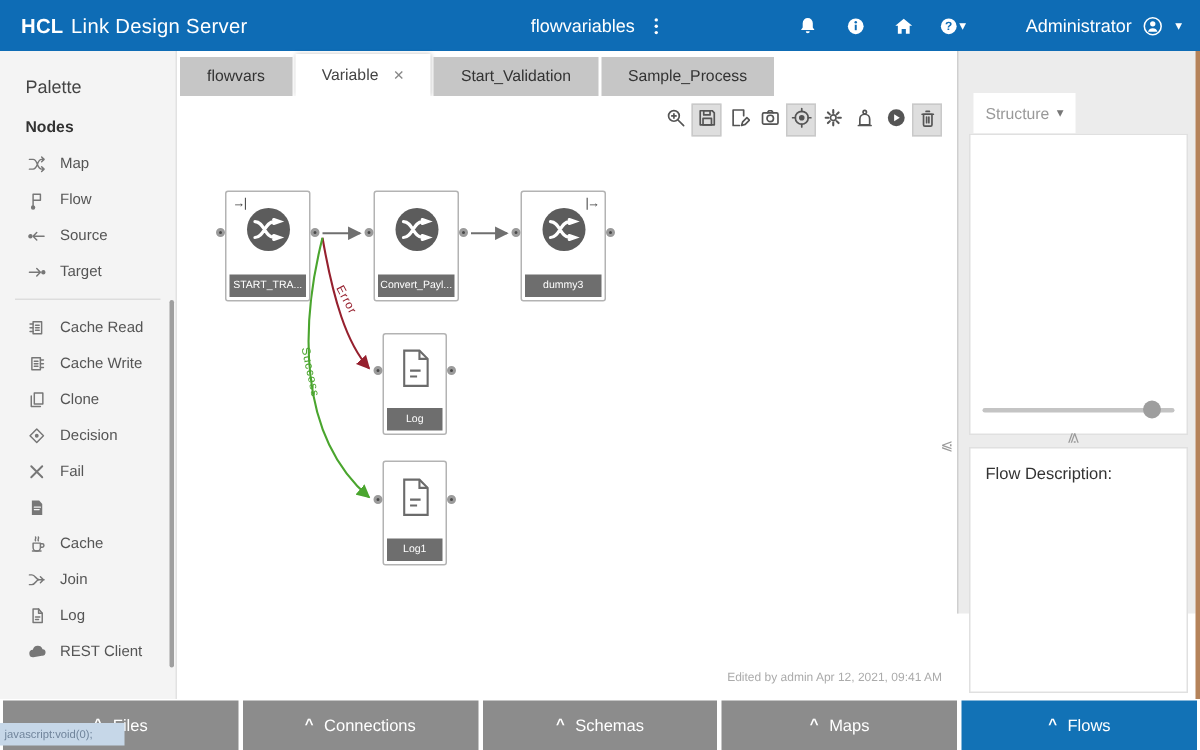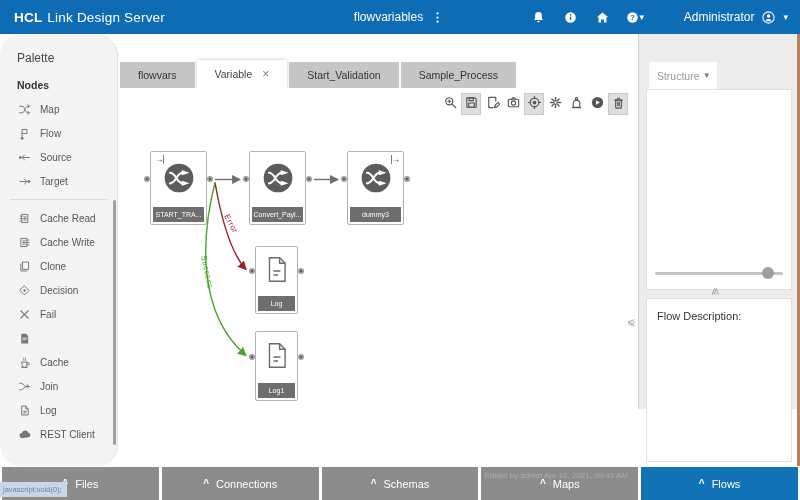--- a/index.html
+++ b/index.html
@@ -20,35 +20,35 @@
   #header-right { position:absolute; right:12px; top:0; height:34px;
                   display:flex; align-items:center; gap:15px; }
   .hicon { display:inline-flex; width:17px; height:17px; align-items:center; justify-content:center;
            color:#fff; background:none; border:none; cursor:pointer; padding:0; }
   .hicon svg { width:15px; height:15px; }
   #user-block { display:flex; align-items:center; gap:6px; margin-left:26px; font-size:12px; }
   .caret { font-size:9px; color:#fff; line-height:1; }
 
   
   #sidebar { position:absolute; left:0; top:34px; width:118px; height:432px;
-             background:#f4f4f4; border-right:1px solid #e2e2e2;border-radius:21px; }
+             background:#f4f4f4; border-right:1px solid #e2e2e2; }
   #palette-title { font-size:12px; color:#444; padding:17px 0 0 17px; }
   #palette-section { font-size:10.5px; font-weight:bold; color:#333; padding:14px 0 4px 17px; }
   #palette-list { padding:2px 0 0 0; }
   .pal-item { display:flex; align-items:center; gap:9px; height:24px; padding-left:17px;
               font-size:10px; color:#555; cursor:pointer; }
   .pal-icon { width:14px; height:14px; display:inline-flex; align-items:center; justify-content:center;
               color:#777; flex:none; }
   .pal-icon svg { width:13px; height:13px; }
   .pal-divider { height:1px; background:#ddd; margin:6px 10px 6px 10px; }
   #sidebar-scrollbar { position:absolute; right:1px; top:166px; width:3px; height:245px;
                        background:#9f9f9f; border-radius:2px; }
 
   
-  #main { position:absolute; left:118px; top:34px; width:520px; height:432px; background:#fff;margin-top:24px; }
+  #main { position:absolute; left:118px; top:34px; width:520px; height:432px; background:#fff; }
   #tabs { position:absolute; left:2px; top:0; height:30px; display:flex; gap:2px; align-items:flex-end; }
   .tab { height:26px; background:var(--tab-grey); color:#333; font-size:10.5px;
          display:flex; align-items:center; justify-content:center; gap:10px;
          padding:0 18px; cursor:pointer; white-space:nowrap; }
   .tab.active { background:#fff; color:#444; box-shadow:0 0 3px rgba(0,0,0,.25); height:28px; }
   .tab-close { font-size:12px; color:#888; line-height:1; cursor:pointer; }
   #canvas { position:absolute; left:0; top:30px; width:520px; height:402px; background:#fff; overflow:hidden; }
 
   #canvas-toolbar { position:absolute; top:5px; right:10px; display:flex; gap:1px; z-index:5; }
   .tb-btn { width:20px; height:22px; background:transparent; border:1px solid transparent;
@@ -96,21 +96,21 @@
   
   #bottom-bar { position:absolute; left:0; bottom:0; width:800px; height:34px; background:#fff;
                 display:flex; gap:3px; padding:1px 2px 0 2px; }
   .bb-btn { flex:1; background:var(--btn-grey); color:#fff; border:none; font-size:11px;
             font-family:"Liberation Sans",sans-serif; display:flex; align-items:center;
             justify-content:center; gap:7px; cursor:pointer; }
   .bb-btn .bb-caret { font-size:10px; font-weight:bold; line-height:1; }
   .bb-btn.active { background:var(--active-blue); }
 
   #status-tooltip { position:absolute; left:0; bottom:3px; height:15px; background:#c6d7e8;
-                    color:#70849b; font-size:7.5px; line-height:15px; padding:0 5px 0 3px; z-index:9; }
+                    color:#70849b; font-size:7.5px; line-height:15px; padding:0 21px 0 3px; z-index:9; }
 </style>
 </head>
 <body>
 
 <div id="app">
 
   <div id="header">
     <div id="brand">
       <span class="b">HCL</span>
       <span class="r">Link Design Server</span>

